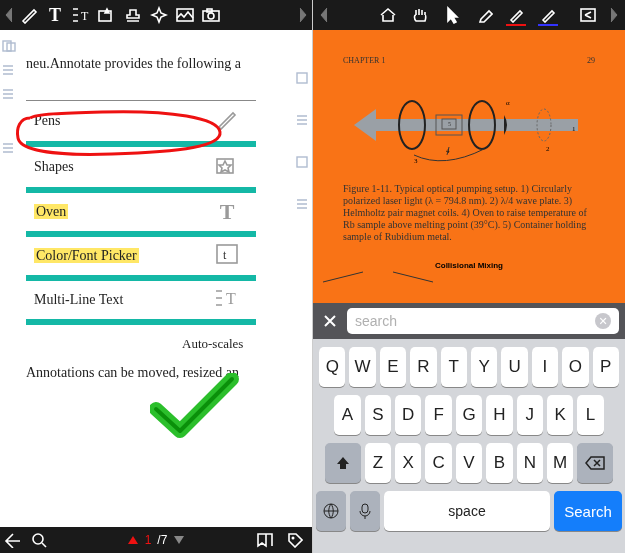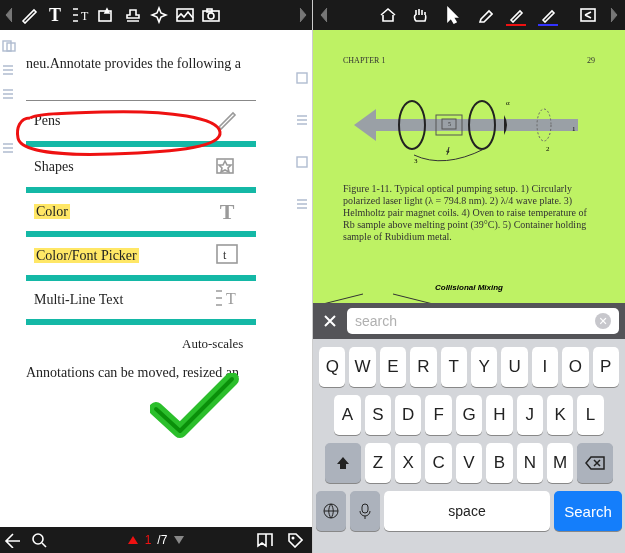--- a/index.html
+++ b/index.html
@@ -34,25 +34,25 @@
   .red-ann { position:absolute; left:12px; top:104px; width:220px; height:56px; pointer-events:none; }
   .red-ann svg path { stroke:#e11; stroke-width:3; fill:none; }
   
   .green-check { position:absolute; left:150px; top:373px; pointer-events:none; }
   
   .bottom-bar { position:absolute; bottom:0; left:0; right:0; height:26px; background:#1a1a1a; color:#fff; display:flex; align-items:center; justify-content:center; gap:6px; font-family: Arial, sans-serif; font-size:12px; }
   .bb-left { position:absolute; left:0; display:flex; align-items:center; height:100%; }
   .bb-right { position:absolute; right:0; display:flex; align-items:center; height:100%; gap:4px; padding-right:4px; }
   .pg-cur { color:#e11; }
   
-  .right-body { position:absolute; top:30px; bottom:250px; left:0; right:0; background:#bef264; overflow:hidden; }
+  .right-body { position:absolute; top:30px; bottom:250px; left:0; right:0; background:#f97316; overflow:hidden; }
   .page-hdr { display:flex; justify-content:space-between; font-family: 'Times New Roman', serif; font-size:8px; padding:26px 30px 6px 30px; color:#333; }
   .figure { width:230px; margin:4px auto 4px auto; display:block; }
   .caption { font-family:'Times New Roman',serif; font-size:10px; line-height:1.2; padding:4px 30px; color:#333; }
-  .mixing { text-align:center; font-size:8px; font-weight:bold; font-family:Arial,sans-serif; margin-top:36px;font-style:italic; }
+  .mixing { text-align:center; font-size:8px; font-weight:bold; font-family:Arial,sans-serif; margin-top:14px; }
   .mixing-lines { width:130px; margin:0 auto; }
   
   .searchbar { position:absolute; bottom:214px; left:0; right:0; height:36px; background:#545458; display:flex; align-items:center; padding:0 6px; gap:6px; }
   .close-x { width:22px; height:22px; display:flex; align-items:center; justify-content:center; }
   .search-field { flex:1; background:#fff; border-radius:5px; height:26px; display:flex; align-items:center; padding:0 8px; gap:6px; font-family:Arial,sans-serif; font-size:14px; color:#b0b0b0; }
   .clear-dot { width:16px; height:16px; border-radius:50%; background:#c7c7cc; color:#fff; font-size:11px; display:flex; align-items:center; justify-content:center; margin-left:auto; }
   
   .keyboard { position:absolute; bottom:0; left:0; right:0; height:214px; background:#d4d6da; font-family: -apple-system, Helvetica, Arial, sans-serif; padding:8px 3px 4px 3px; display:flex; flex-direction:column; gap:8px; }
   .krow { display:flex; gap:4px; justify-content:center; }
   .key { background:#fff; border-radius:5px; box-shadow:0 1px 0 #888; height:40px; display:flex; align-items:center; justify-content:center; font-size:17px; color:#222; }
@@ -151,21 +151,21 @@
                     </svg></span></td>
               </tr>
           <tr>
                 <td><span>Shapes</span></td>
                 <td class="ic"><span class="cellicon"><svg width="26" height="24">
                       <rect x="3" y="6" width="16" height="14"></rect>
                       <path d="M11 8l2 4 4 0-3 3 1 4-4-2-4 2 1-4-3-3 4 0z"></path>
                     </svg></span></td>
               </tr>
           <tr>
-                <td><span class="hl">Color</span></td>
+                <td><span class="hl">Oven</span></td>
                 <td class="ic"><span class="cellicon" style="font:bold 22px Georgia;color:#9a9a9a">T</span></td>
               </tr>
           <tr>
                 <td style="line-height:1.1"><span class="hl">Color/Font Picker</span></td>
                 <td class="ic"><span class="cellicon"><svg width="24" height="22">
                       <rect x="2" y="2" width="20" height="18"></rect>
                       <text x="8" y="16" font-size="12" fill="#333" stroke="none">t</text>
                     </svg></span></td>
               </tr>
           <tr>

